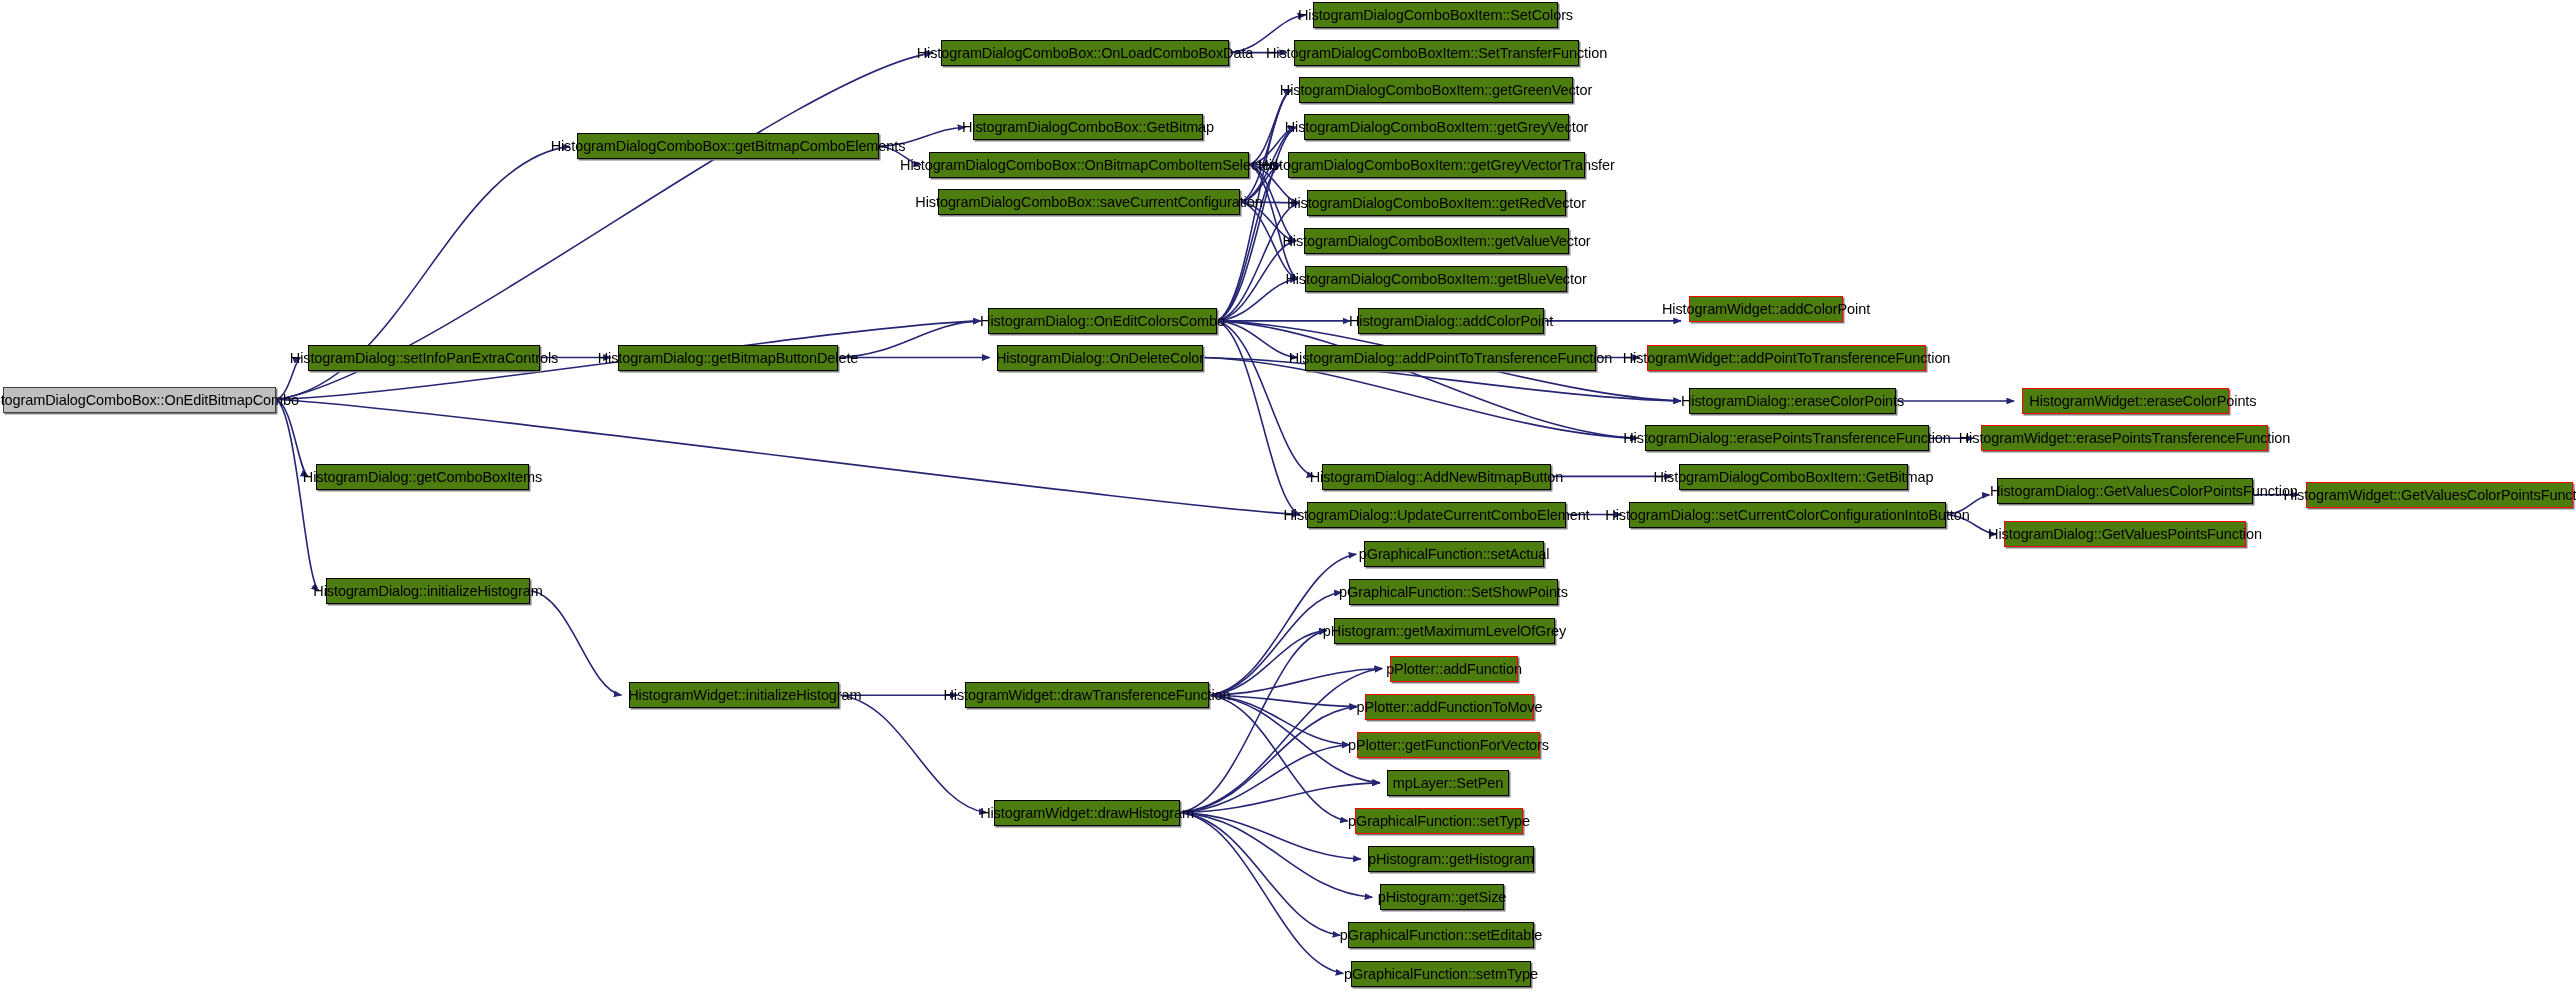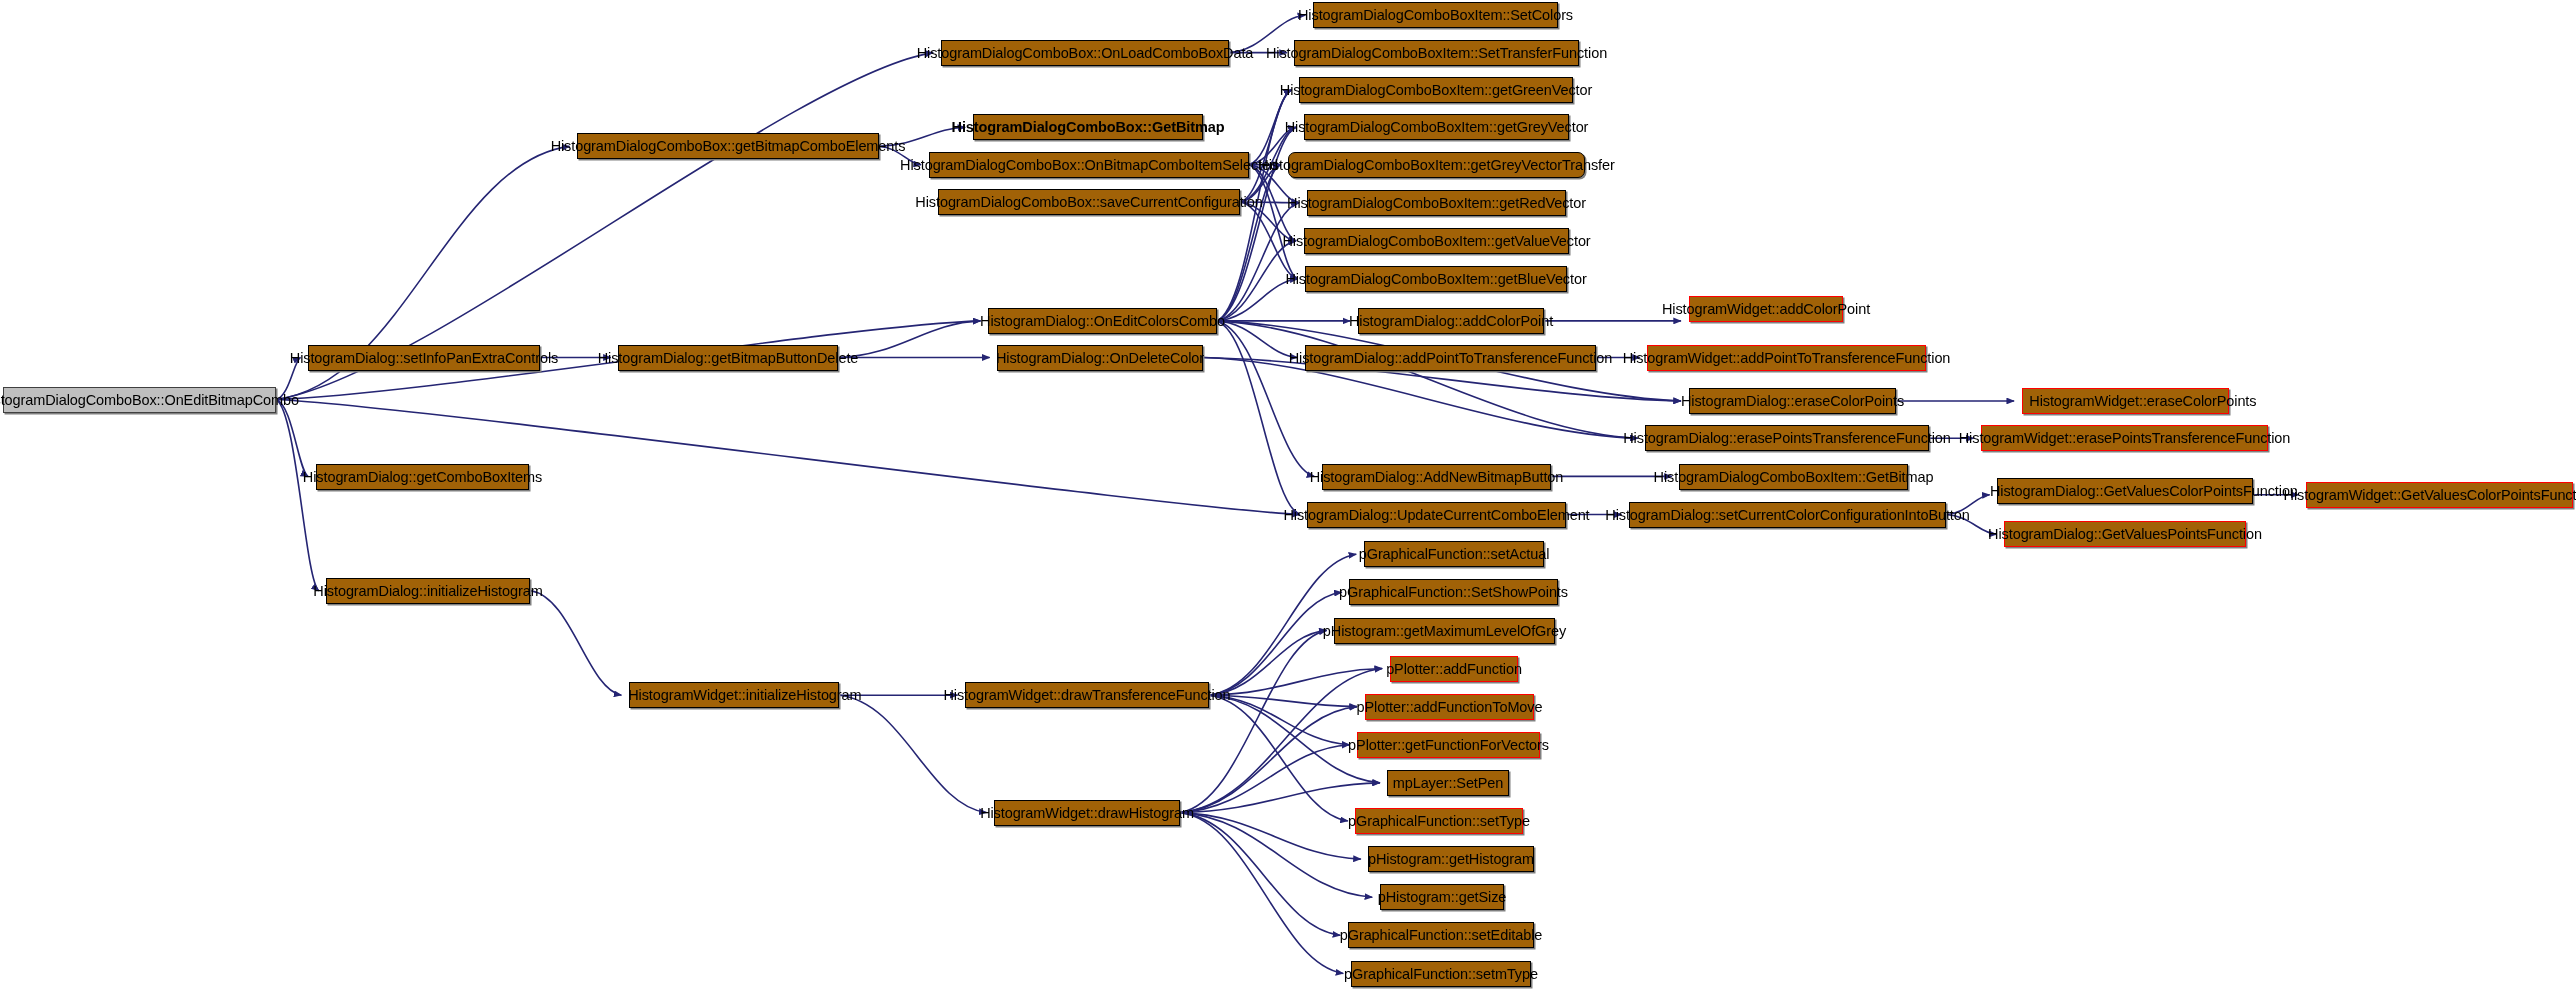--- a/index.html
+++ b/index.html
@@ -16,21 +16,21 @@
     position:absolute;left:0;top:0;width:2576px;height:994px;
     pointer-events:none;
   }
   .node{
     position:absolute;
     box-sizing:border-box;
     display:flex;
     align-items:center;
     justify-content:center;
     height:26px;
-    background:#a16207;
+    background:#4d7c0f;
     border:0.8px solid #000000;
     font-size:14.5px;
     line-height:1;
     color:#000000;
     white-space:nowrap;
     letter-spacing:-0.1px;
     padding:0 5.3px;
   }
   .node.red{ border:1.1px solid #ff0000; }
   .node.root{
@@ -122,26 +122,26 @@
         <path d="M1548,1066 C1639.98,1075.66 1675.02,1217.34 1758,1227" marker-end="url(#arrow)"></path>
         <path d="M1548,1066 C1641.66,1078.66 1677.34,1264.34 1762,1277" marker-end="url(#arrow)"></path>
       </g>
   </svg>
   <div id="nodes-layer">
       <div class="node root shadow" style="left: 3px; top: 387px; width: 273px;">HistogramDialogComboBox::OnEditBitmapCombo</div>
       <div class="node shadow" style="left: 577px; top: 133px; width: 302px;">HistogramDialogComboBox::getBitmapComboElements</div>
       <div class="node shadow" style="left: 941px; top: 40px; width: 288px;">HistogramDialogComboBox::OnLoadComboBoxData</div>
       <div class="node shadow" style="left: 1313px; top: 2.3px; width: 245px;">HistogramDialogComboBoxItem::SetColors</div>
       <div class="node shadow" style="left: 1294px; top: 40px; width: 285px;">HistogramDialogComboBoxItem::SetTransferFunction</div>
-      <div class="node shadow" style="left: 973px; top: 114px; width: 230px; font-weight: bold;">HistogramDialogComboBox::GetBitmap</div>
+      <div class="node shadow" style="left: 973px; top: 114px; width: 230px;">HistogramDialogComboBox::GetBitmap</div>
       <div class="node shadow" style="left: 929px; top: 152px; width: 320px;">HistogramDialogComboBox::OnBitmapComboItemSelected</div>
       <div class="node shadow" style="left: 938px; top: 189px; width: 302px;">HistogramDialogComboBox::saveCurrentConfiguration</div>
       <div class="node shadow" style="left: 1299px; top: 77px; width: 274px;">HistogramDialogComboBoxItem::getGreenVector</div>
       <div class="node shadow" style="left: 1304px; top: 114px; width: 265px;">HistogramDialogComboBoxItem::getGreyVector</div>
-      <div class="node shadow" style="left: 1288px; top: 152px; width: 297px; border-radius: 7px;">HistogramDialogComboBoxItem::getGreyVectorTransfer</div>
+      <div class="node shadow" style="left: 1288px; top: 152px; width: 297px;">HistogramDialogComboBoxItem::getGreyVectorTransfer</div>
       <div class="node shadow" style="left: 1307px; top: 190px; width: 259px;">HistogramDialogComboBoxItem::getRedVector</div>
       <div class="node shadow" style="left: 1304px; top: 228px; width: 265px;">HistogramDialogComboBoxItem::getValueVector</div>
       <div class="node shadow" style="left: 1305px; top: 266px; width: 262px;">HistogramDialogComboBoxItem::getBlueVector</div>
       <div class="node shadow" style="left: 988px; top: 308px; width: 229px;">HistogramDialog::OnEditColorsCombo</div>
       <div class="node shadow" style="left: 1358px; top: 308px; width: 186px;">HistogramDialog::addColorPoint</div>
       <div class="node red shadow" style="left: 1689px; top: 296px; width: 154px;">HistogramWidget::addColorPoint</div>
       <div class="node shadow" style="left: 308px; top: 345px; width: 232px;">HistogramDialog::setInfoPanExtraControls</div>
       <div class="node shadow" style="left: 618px; top: 345px; width: 220px;">HistogramDialog::getBitmapButtonDelete</div>
       <div class="node shadow" style="left: 997px; top: 345px; width: 206px;">HistogramDialog::OnDeleteColor</div>
       <div class="node shadow" style="left: 1305px; top: 345px; width: 291px;">HistogramDialog::addPointToTransferenceFunction</div>

